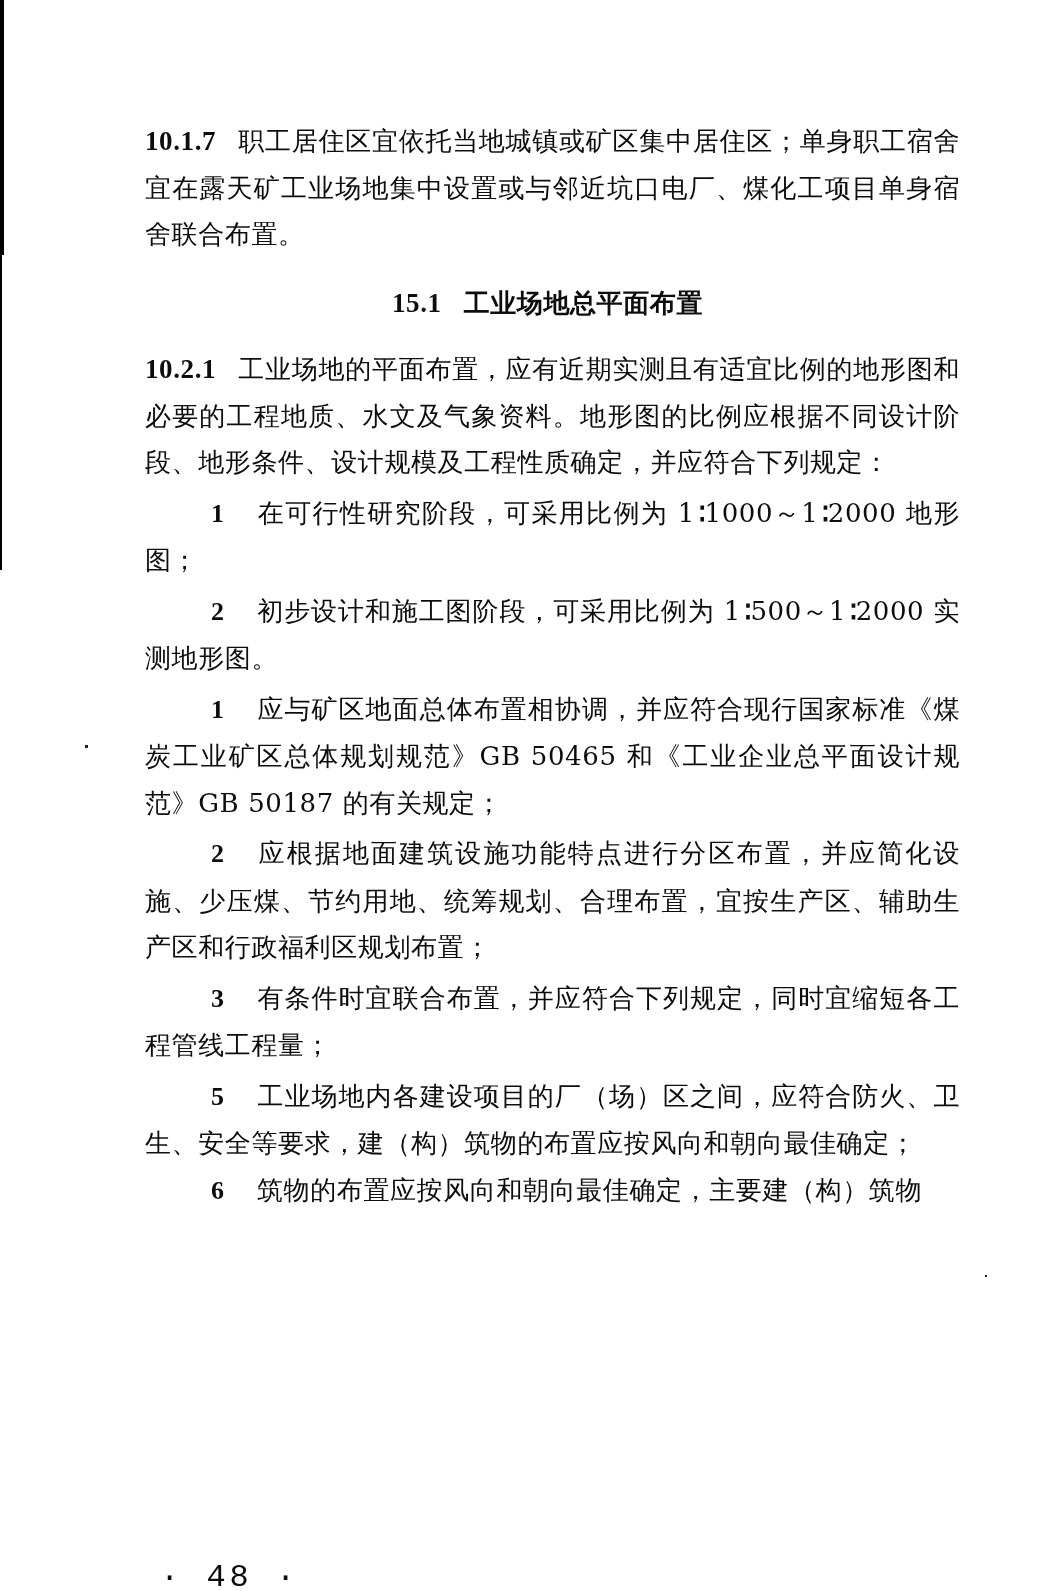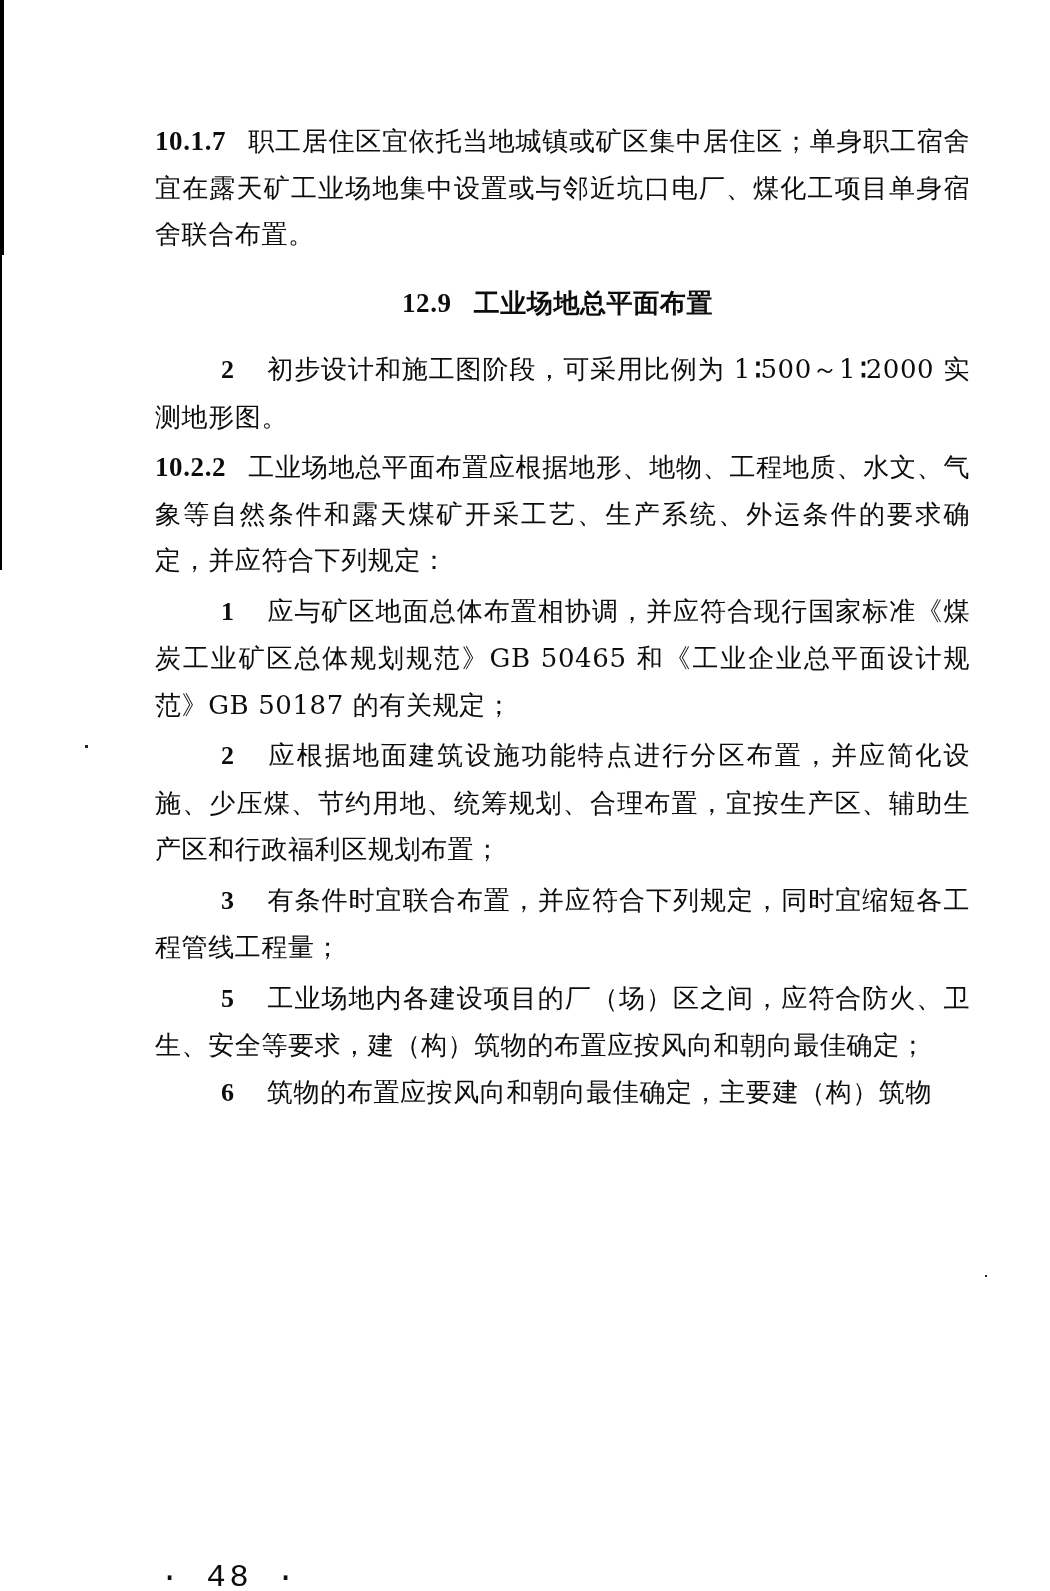--- a/index.html
+++ b/index.html
@@ -26,21 +26,21 @@
     .scan-border-2 {
       position: absolute;
       left: 0;
       top: 255px;
       width: 2px;
       height: 315px;
       background: #000;
     }
     .page {
       position: absolute;
-      left: 155px;
+      left: 145px;
       top: 118px;
       width: 815px;
     }
     p {
       margin: 0;
       font-size: 26px;
       line-height: 46.5px;
       letter-spacing: 0.6px;
       text-align: justify;
       text-align-last: left;
@@ -98,32 +98,35 @@
 <div class="speck" style="left:85px;top:745px;"></div>
 <div class="speck" style="left:985px;top:1275px;width:2px;height:2px;"></div>
 
 <div class="page">
 
   <p>
     <span class="clause-num">10.1.7</span><span>职工居住区宜依托当地城镇或矿区集中居住区；单身职工宿舍宜在露天矿工业场地集中设置或与邻近坑口电厂、煤化工项目单身宿舍联合布置。</span>
   </p>
 
   <p class="section-heading">
-    <span class="sec-num">12.9</span><span>工业场地总平面布置</span>
+    <span class="sec-num">15.1</span><span>工业场地总平面布置</span>
   </p>
 
+  <p>
+    <span class="clause-num">10.2.1</span><span>工业场地的平面布置，应有近期实测且有适宜比例的地形图和必要的工程地质、水文及气象资料。地形图的比例应根据不同设计阶段、地形条件、设计规模及工程性质确定，并应符合下列规定：</span>
+  </p>
 
+  <p class="item gap-small">
+    <span class="item-num">1</span><span>在可行性研究阶段，可采用比例为 1∶1000～1∶2000 地形图；</span>
+  </p>
 
   <p class="item gap-small">
     <span class="item-num">2</span><span>初步设计和施工图阶段，可采用比例为 1∶500～1∶2000 实测地形图。</span>
   </p>
 
-  <p class="gap-small">
-    <span class="clause-num">10.2.2</span><span>工业场地总平面布置应根据地形、地物、工程地质、水文、气象等自然条件和露天煤矿开采工艺、生产系统、外运条件的要求确定，并应符合下列规定：</span>
-  </p>
 
   <p class="item gap-small">
     <span class="item-num">1</span><span>应与矿区地面总体布置相协调，并应符合现行国家标准《煤炭工业矿区总体规划规范》GB 50465 和《工业企业总平面设计规范》GB 50187 的有关规定；</span>
   </p>
 
   <p class="item gap-small">
     <span class="item-num">2</span><span>应根据地面建筑设施功能特点进行分区布置，并应简化设施、少压煤、节约用地、统筹规划、合理布置，宜按生产区、辅助生产区和行政福利区规划布置；</span>
   </p>
 
   <p class="item gap-small">

